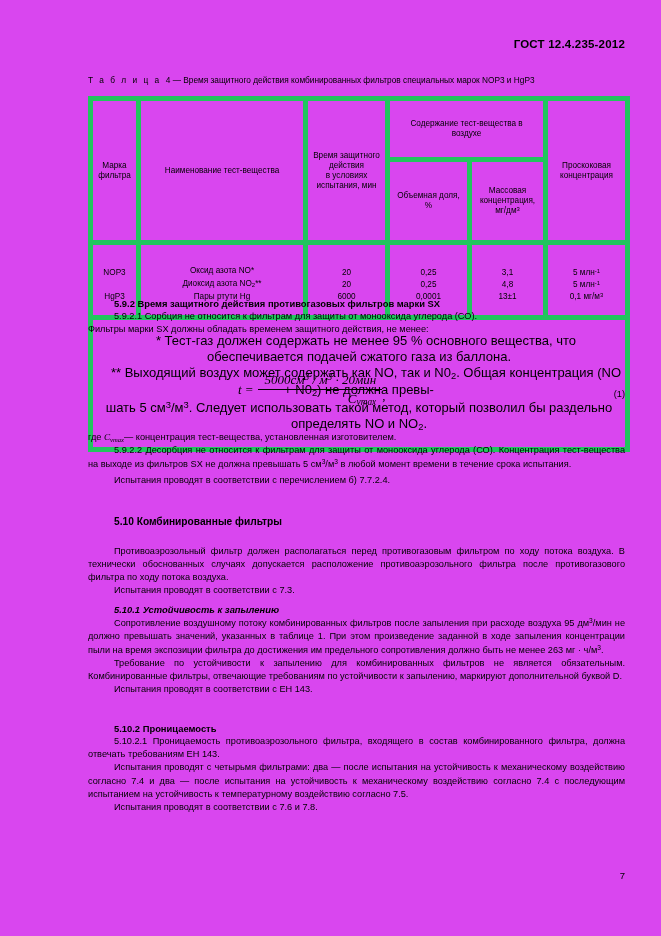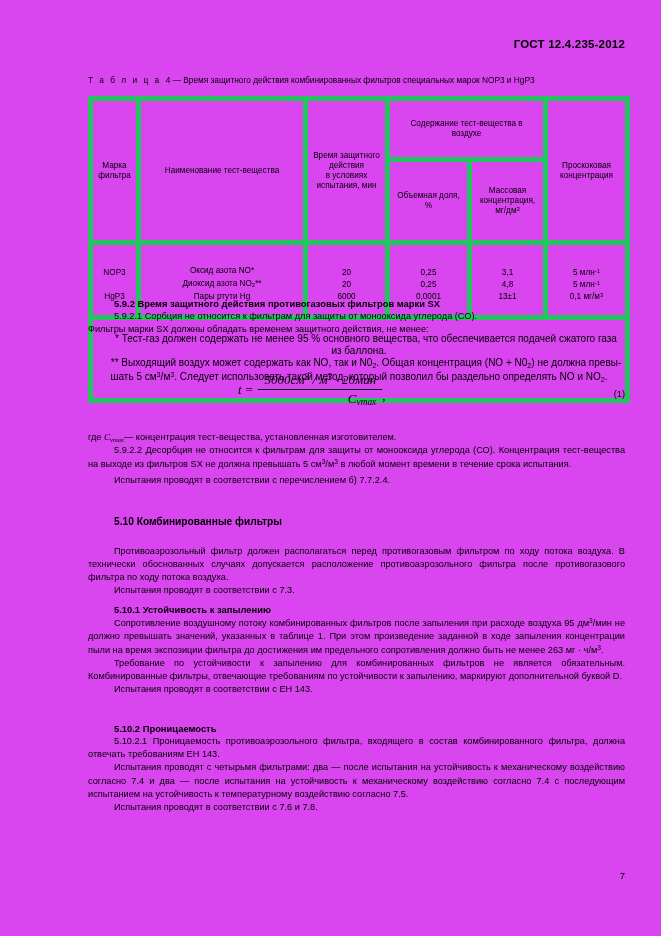--- a/index.html
+++ b/index.html
@@ -80,21 +80,21 @@
     justify-content: flex-end;
     height: 100%;
     gap: 1px;
   }
   td.databody .lines > span { display:block; line-height: 1.35; }
   .rowgap { height: 11px; display:block; }
 
   
   td.footnote {
     text-align: left;
-    font-size: 10px;
+    font-size: 13px;
     line-height: 1.45;
     padding: 3px 5px 4px 5px;
     border-top: 1px solid #000;
   }
   td.footnote p { margin: 0; }
   td.footnote p.ind { text-indent: 14px; }
 
   sub { font-size: 0.72em; vertical-align: -0.25em; }
   sup { font-size: 0.72em; vertical-align: 0.4em; }
 
@@ -309,21 +309,21 @@
   <div class="body-block" style="top:515px;">
     <p class="h-sec-big" style="text-indent:26px;">5.10  Комбинированные фильтры</p>
   </div>
 
   <div class="body-block" style="top:545px;">
     <p class="ind just">Противоаэрозольный фильтр должен располагаться перед противогазовым фильтром по ходу потока воздуха. В технически обоснованных случаях допускается расположение противоаэрозольного фильтра после противогазового фильтра по ходу потока воздуха.</p>
     <p class="ind">Испытания проводят в соответствии с 7.3.</p>
   </div>
 
   <div class="body-block" style="top:603px;">
-    <p class="h-sec" style="text-indent:26px;">5.10.1  Устойчивость к запылению</p>
+    <p class="h-sec" style="text-indent:26px;font-style:italic;">5.10.1  Устойчивость к запылению</p>
     <p class="ind just"><span>Сопротивление воздушному потоку комбинированных фильтров после запыления при расходе воздуха 95 дм</span><sup>3</sup><span>/мин не должно превышать значений, указанных в таблице 1. При этом произведение заданной в ходе запыления концентрации пыли на время экспозиции фильтра до достижения им предельного сопротивления должно быть не менее 263 мг · ч/м</span><sup>3</sup><span>.</span></p>
     <p class="ind just">Требование по устойчивости к запылению для комбинированных фильтров не является обязательным. Комбинированные фильтры, отвечающие требованиям по устойчивости к запылению, маркируют дополнительной буквой D.</p>
     <p class="ind">Испытания проводят в соответствии с ЕН 143.</p>
   </div>
 
   <div class="body-block" style="top:722px;">
     <p class="h-sec" style="text-indent:26px;">5.10.2     Проницаемость</p>
     <p class="ind just">5.10.2.1 Проницаемость противоаэрозольного фильтра, входящего в состав комбинированного фильтра, должна отвечать требованиям ЕН 143.</p>
     <p class="ind just">Испытания проводят с четырьмя фильтрами: два — после испытания на устойчивость к механическому воздействию согласно 7.4 и два — после испытания на устойчивость к механическому воздействию согласно 7.4 с последующим испытанием на устойчивость к температурному воздействию согласно 7.5.</p>
     <p class="ind">Испытания проводят в соответствии с 7.6 и 7.8.</p>

